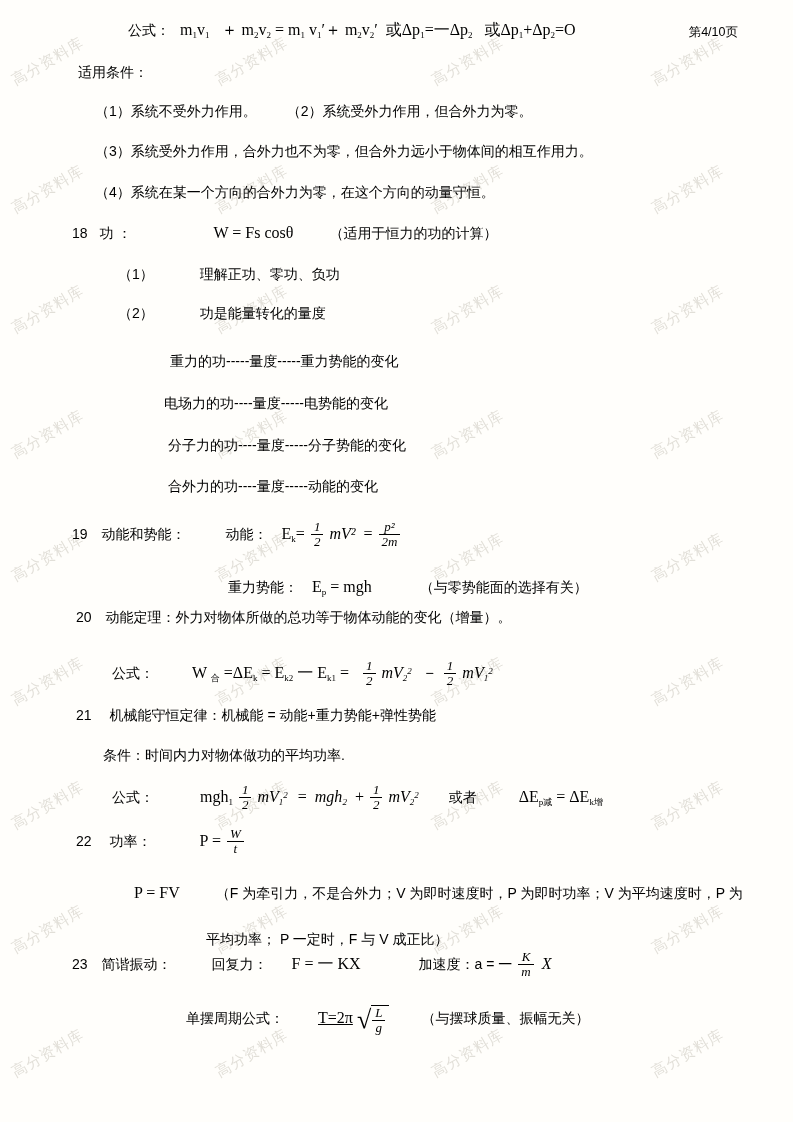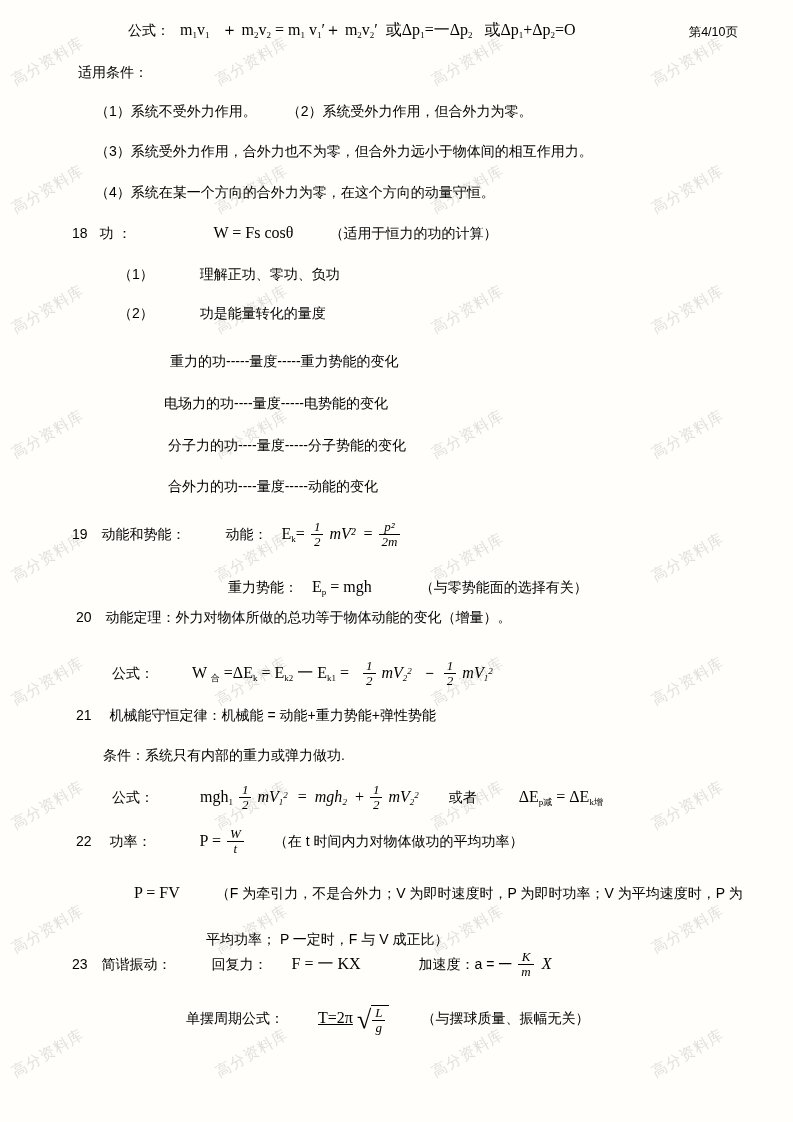--- a/index.html
+++ b/index.html
@@ -213,21 +213,21 @@
         <span class="den it">2</span>
       </span>
       <span class="it">mV<sub>1</sub><sup>2</sup></span>
     </div>
 
     <div class="row" style="left:76px; top:706px;">
       <span class="cn">21</span>
       <span class="cn" style="margin-left:14px;">机械能守恒定律：机械能 = 动能+重力势能+弹性势能</span>
     </div>
 
-    <div class="row cn" style="left:103px; top:747px;">条件：系统只有内部的重力或弹力做功.</div>
+    <div class="row cn" style="left:103px; top:747px;">条件：时间内力对物体做功的平均功率.</div>
 
     <div class="row" style="left:112px; top:784px;">
       <span class="cn">公式：</span>
       <span class="serif" style="margin-left:42px;">mgh<sub>1</sub></span>
       <span class="frac">
         <span class="num it">1</span>
         <span class="den it">2</span>
       </span>
       <span class="it">mV<sub>1</sub><sup>2</sup></span>
       <span style="margin-left:6px;">=</span>
@@ -243,21 +243,20 @@
     </div>
 
     <div class="row" style="left:76px; top:828px;">
       <span class="cn">22</span>
       <span class="cn" style="margin-left:14px;">功率：</span>
       <span class="serif" style="margin-left:44px;">P =</span>
       <span class="frac">
         <span class="num it">W</span>
         <span class="den it">t</span>
       </span>
-      <span class="cn" style="margin-left:24px;">（在 t 时间内力对物体做功的平均功率）</span>
     </div>
 
     <div class="row" style="left:134px; top:884px;">
       <span class="serif">P = FV</span>
       <span class="cn" style="margin-left:32px;">（F 为牵引力，不是合外力；V 为即时速度时，P 为即时功率；V 为平均速度时，P 为</span>
     </div>
 
     <div class="row cn" style="left:206px; top:920px;margin-top:11px;">平均功率；  P 一定时，F 与 V 成正比）</div>
 
     <div class="row" style="left:72px; top:951px;">

